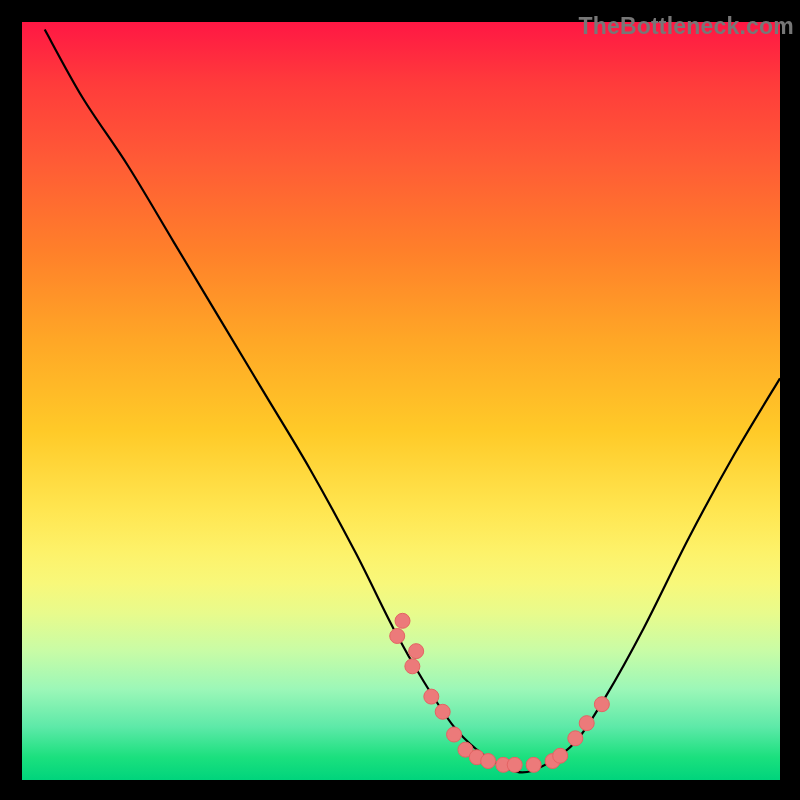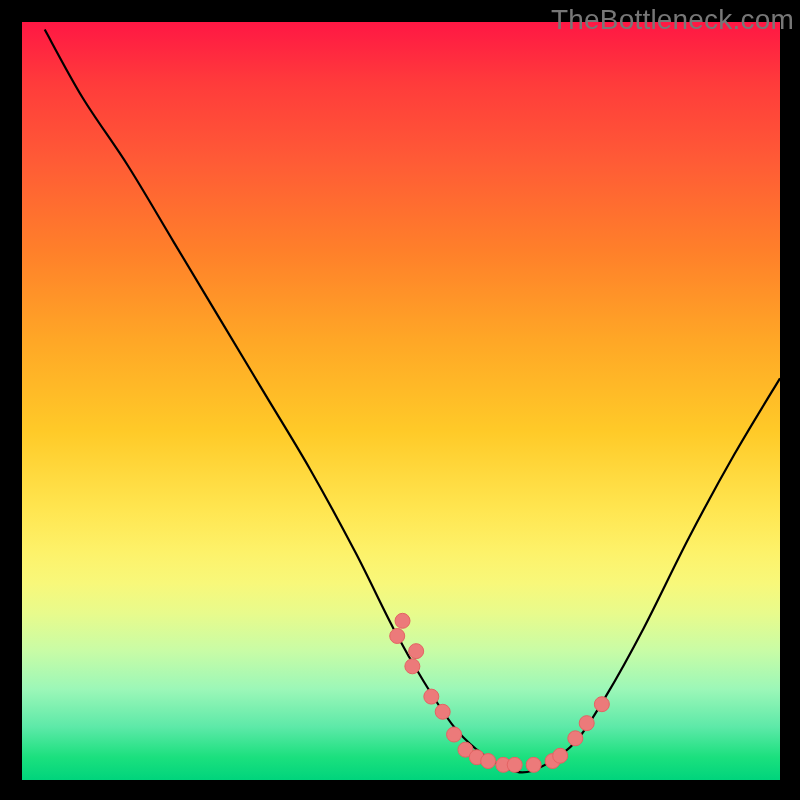--- a/index.html
+++ b/index.html
@@ -37,25 +37,25 @@
       #e8fb8c 78%,
       #c8fca6 83%,
       #9cf7b8 88%,
       #5de9a8 93%,
       #1be07e 97%,
       #00d47c 100%
     );
   }
   .watermark {
     position: absolute;
-    top: 4px;
+    top: 13px;
     right: 6px;
     font-family: Arial, Helvetica, sans-serif;
-    font-size: 28px;
-    font-weight: 400;
+    font-size: 23px;
+    font-weight: 700;
     color: #777;
     letter-spacing: 0.2px;
     user-select: none;
   }
   svg.curve {
     position: absolute;
     left: 0;
     top: 0;
   }
 </style>

